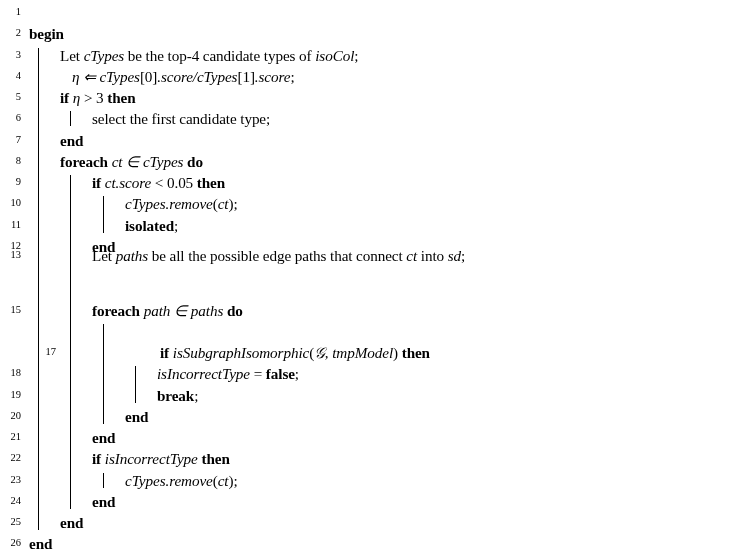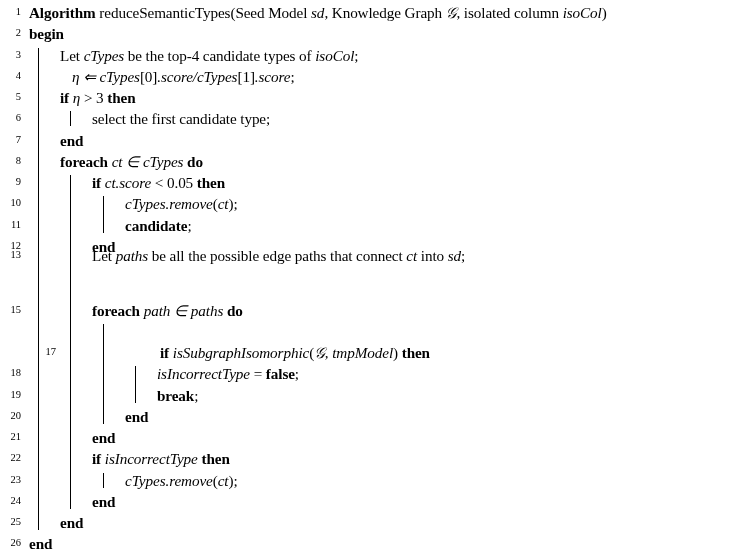--- a/index.html
+++ b/index.html
@@ -14,21 +14,20 @@
   .kw { font-weight: bold; }
   .it { font-style: italic; }
   .bar { position: absolute; width: 1px; background: #000; }
 </style>
 </head>
 <body>
 
 <div id="algo">
     <div class="line" style="top: 2px;">
       <span class="num">1</span>
-      <span class="txt" style="left: 29px;"><span class="kw">Algorithm</span><span> reduceSemanticTypes(Seed Model </span><span class="it">sd</span><span>, Knowledge Graph </span><span class="it">𝒢</span><span>, isolated column </span><span class="it">isoCol</span><span>)</span></span>
     </div>
     <div class="line" style="top: 23.25px;">
       <span class="num">2</span>
       <span class="txt" style="left: 29px;"><span class="kw">begin</span></span>
     </div>
     <div class="line" style="top: 44.5px;">
       <span class="num">3</span>
       <span class="txt" style="left: 60px;"><span>Let </span><span class="it">cTypes</span><span> be the top-4 candidate types of </span><span class="it">isoCol</span><span>;</span></span>
     </div>
     <div class="line" style="top: 65.75px;">
@@ -54,21 +53,21 @@
     <div class="line" style="top: 172px;">
       <span class="num">9</span>
       <span class="txt" style="left: 92px;"><span class="kw">if</span><span class="it"> ct.score</span><span> &lt; 0.05 </span><span class="kw">then</span></span>
     </div>
     <div class="line" style="top: 193.25px;">
       <span class="num">10</span>
       <span class="txt" style="left: 125px;"><span class="it">cTypes.remove</span><span>(</span><span class="it">ct</span><span>);</span></span>
     </div>
     <div class="line" style="top: 214.5px;">
       <span class="num">11</span>
-      <span class="txt" style="left: 125px;"><span class="kw">candidate</span><span>;</span></span>
+      <span class="txt" style="left: 125px;"><span class="kw">isolated</span><span>;</span></span>
     </div>
     <div class="line" style="top: 235.75px;">
       <span class="num">12</span>
       <span class="txt" style="left: 92px;"><span class="kw">end</span></span>
     </div>
     <div class="line" style="top: 245px; text-decoration: underline;">
       <span class="num">13</span>
       <span class="txt" style="left: 92px;"><span>Let </span><span class="it">paths</span><span> be all the possible edge paths that connect </span><span class="it">ct</span><span> into </span><span class="it">sd</span><span>;</span></span>
     </div>
     <div class="line" style="top: 299.5px;">

